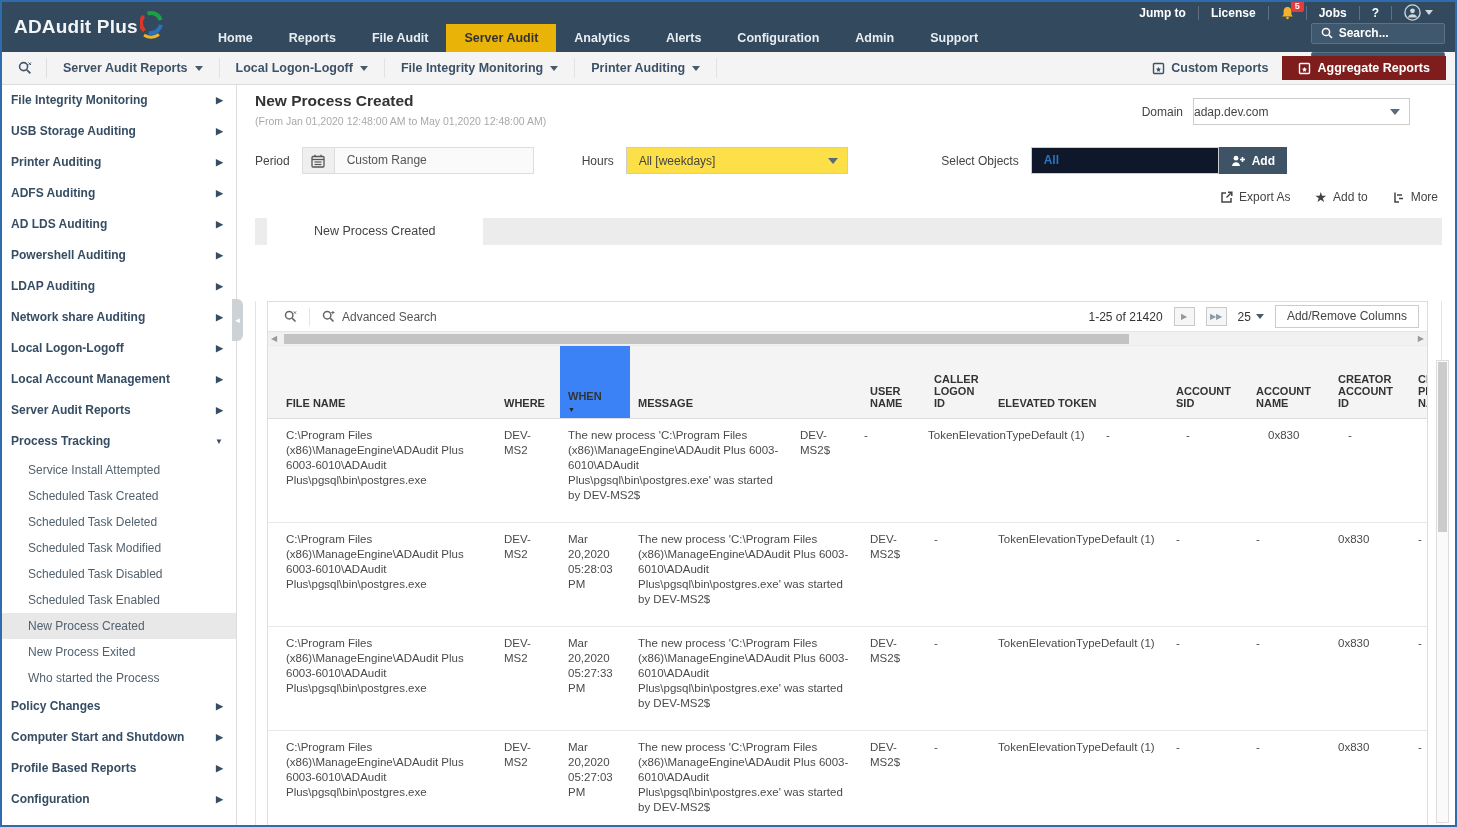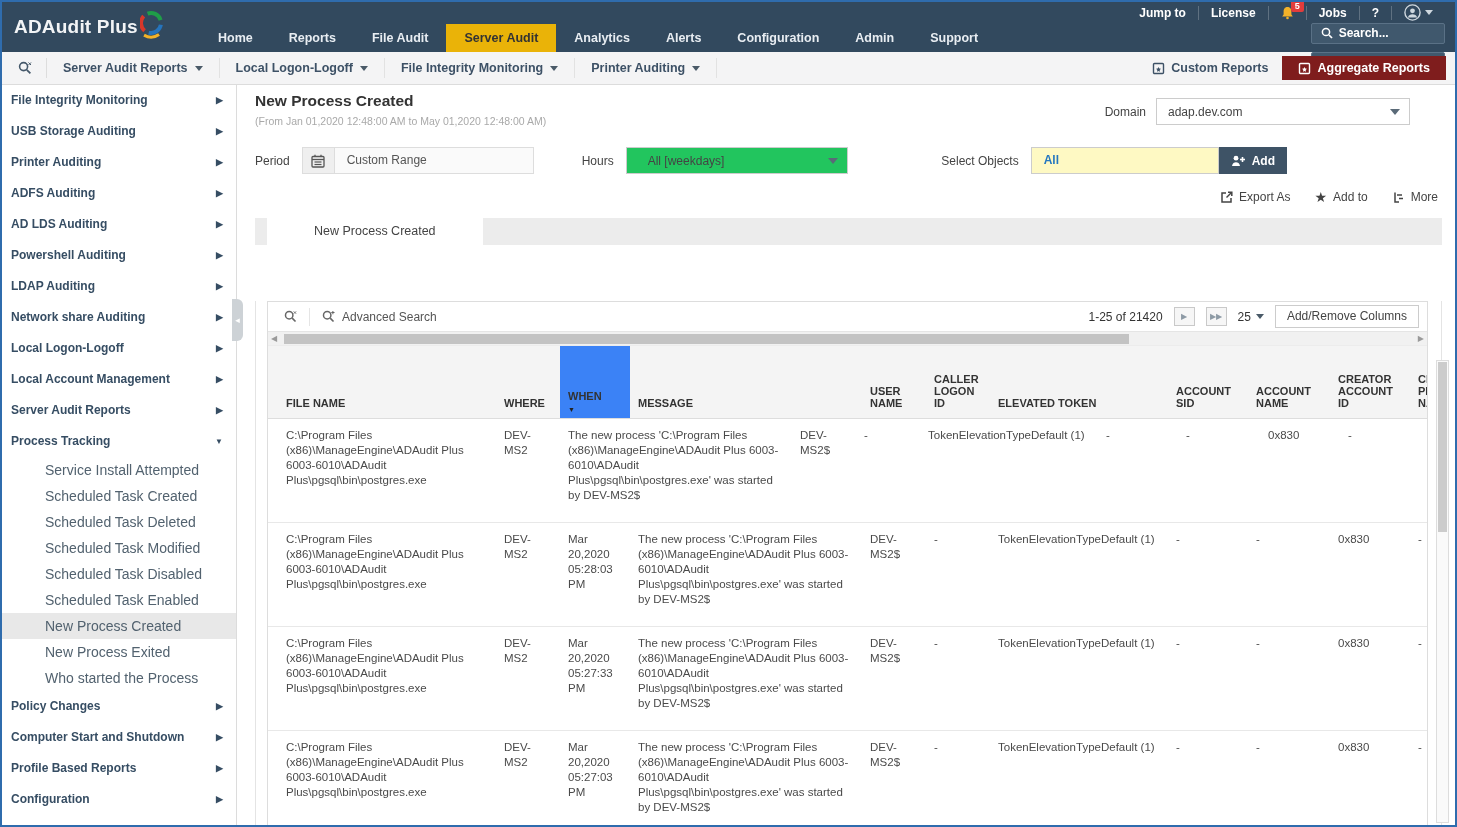--- a/index.html
+++ b/index.html
@@ -31,44 +31,44 @@
   .caret { width:0; height:0; border-left:4px solid transparent; border-right:4px solid transparent; border-top:5px solid #4a5a68; display:inline-block; }
   .st-right { margin-left:auto; display:flex; align-items:center; gap:14px; padding-right:9px; }
   .custom-reports { font-size:12.5px; font-weight:bold; color:#3d5166; display:flex; align-items:center; gap:6px; cursor:pointer; }
   .aggregate-btn { background:#7f1d1d; color:#fff; font-size:12.5px; font-weight:bold; padding:5px 16px; display:flex; align-items:center; gap:6px; cursor:pointer; }
 
   
   .bodyrow { display:flex; height:740px; }
   .sidebar { width:235px; border-right:1px solid #dcdcdc; background:#fff; position:relative; flex-shrink:0; }
   .side-item { position:relative; cursor:pointer; }
   .side-item.top { height:31px; line-height:31px; padding-left:9px; font-size:12px; font-weight:bold; color:#364d63; }
-  .side-item.sub { height:26px; line-height:26px; padding-left:43px; font-size:14px; color:#52626f; }
+  .side-item.sub { height:26px; line-height:26px; padding-left:26px; font-size:12px; color:#52626f; }
   .side-item.selected { background:#e8e8e8; }
   .side-arrow { position:absolute; right:13px; top:0; font-size:9px; color:#364d63; }
   .collapse-handle { position:absolute; right:-7px; top:214px; width:11px; height:42px; background:#cdd2d6; border-radius:0 6px 6px 0; z-index:5; color:#fff; font-size:9px; display:flex; align-items:center; justify-content:center; cursor:pointer; }
 
   .main { flex:1; padding:7px 13px 0 18px; position:relative; overflow:hidden; }
   .report-header { display:flex; }
   .page-title { font-size:15.5px; font-weight:bold; color:#333; }
   .page-subtitle { font-size:10.5px; color:#a9a9a9; margin-top:5px; }
   .domain-group { margin-left:auto; margin-right:32px; display:flex; align-items:center; gap:10px; margin-top:4px; }
   .domain-label { font-size:12px; color:#444; }
-  .select-box { width:254px; height:27px; border:1px solid #ccc; background:#fff; display:flex; align-items:center; font-size:12px; color:#444; padding-left:11px; position:relative; cursor:pointer; }
+  .select-box { width:217px; height:27px; border:1px solid #ccc; background:#fff; display:flex; align-items:center; font-size:12px; color:#444; position:relative; cursor:pointer; }
   .select-box .caret2 { position:absolute; right:9px; top:10px; width:0; height:0; border-left:5px solid transparent; border-right:5px solid transparent; border-top:6px solid #5a6a78; }
 
   .filter-row { display:flex; align-items:center; margin-top:20px; font-size:12px; color:#444; }
   .flabel { margin-right:12px; }
   .period-box { display:flex; height:27px; border:1px solid #ddd; background:#fafafa; }
   .cal-seg { width:32px; background:#efefef; border-right:1px solid #ddd; display:flex; align-items:center; justify-content:center; cursor:pointer; }
   .period-input { width:198px; line-height:25px; padding-left:12px; color:#555; cursor:text; }
   .hours-label { margin-left:48px; margin-right:12px; }
-  .hours-select { width:222px; height:27px; border:1px solid #ccc; background:#22c55e; display:flex; align-items:center; padding-left:21px; color:#444; position:relative; cursor:pointer; }
+  .hours-select { width:222px; height:27px; border:1px solid #ccc; background:#fde047; display:flex; align-items:center; padding-left:12px; color:#444; position:relative; cursor:pointer; }
   .hours-select .caret2 { position:absolute; right:9px; top:10px; width:0; height:0; border-left:5px solid transparent; border-right:5px solid transparent; border-top:6px solid #5a6a78; }
   .objects-group { margin-left:auto; margin-right:155px; display:flex; align-items:center; }
-  .objects-input { width:188px; height:27px; border:1px solid #ccc; background:#fef9c3; line-height:25px; padding-left:12px; color:#2577c0; font-weight:bold; margin-left:12px; cursor:text; }
+  .objects-input { width:188px; height:27px; border:1px solid #ccc; background:#0f172a; line-height:25px; padding-left:12px; color:#2577c0; font-weight:bold; margin-left:12px; cursor:text; }
   .add-btn { height:27px; background:#3e5366; color:#fff; font-size:12px; font-weight:bold; padding:0 12px; display:flex; align-items:center; gap:6px; cursor:pointer; }
 
   .action-row { display:flex; justify-content:flex-end; gap:24px; margin-top:15px; padding-right:4px; font-size:12px; color:#444; }
   .action-item { display:flex; align-items:center; gap:6px; cursor:pointer; }
 
   .tab-strip { margin-top:13px; height:27px; background:#ececec; display:flex; }
   .tab { margin-left:12px; background:#fff; padding:0 47px; line-height:27px; font-size:12.5px; color:#444; cursor:pointer; }
 
   .panel { background:#fff; border:1px solid #e4e4e4; border-top:none; height:600px; position:relative; }
   .card { margin:56px 0 0 11px; width:1161px; border:1px solid #ddd; border-bottom:none; overflow:hidden; background:#fff; }

